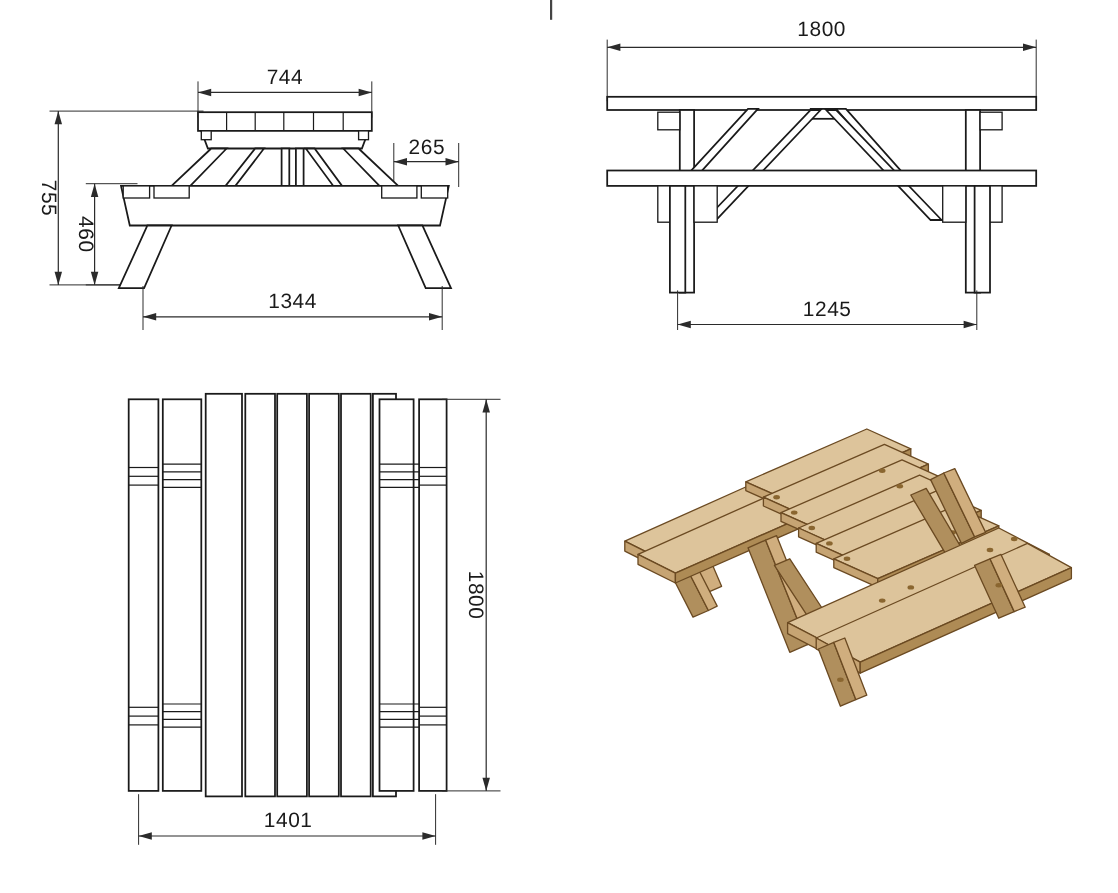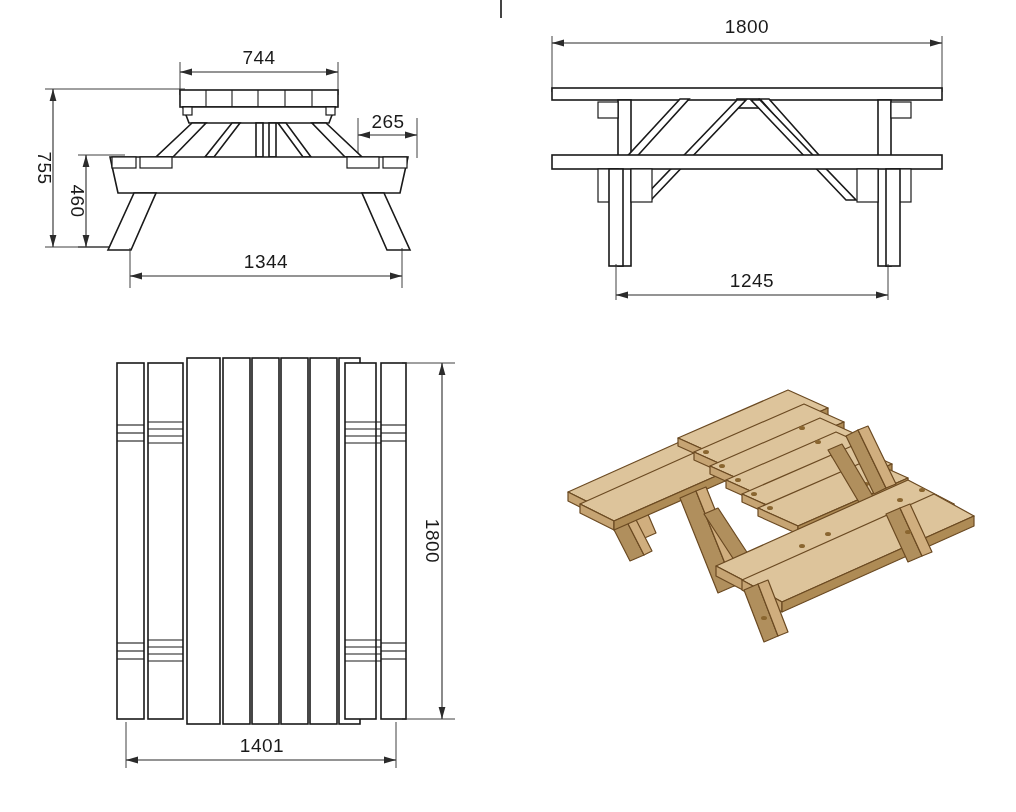--- a/index.html
+++ b/index.html
@@ -37,21 +37,21 @@
   .dimtext.vert { writing-mode: vertical-rl; }
   .sep { position:absolute; background:#444; }
 </style>
 </head>
 <body>
 
 <div id="sheet">
 
   <div class="sep" style="left:500px; top:0px; width:2px; height:18px;"></div>
 
-  <div class="view" style="left:0px; top:0px; width:500px; height:320px;">
+  <div class="view" style="left:0px; top:12px; width:500px; height:320px;">
     <svg width="500" height="320" viewBox="0 0 500 320">
 
       <g>
         <line class="dimx" x1="180" y1="62" x2="180" y2="95"></line>
         <line class="dimx" x1="338" y1="62" x2="338" y2="95"></line>
         <line class="dim" x1="180" y1="72" x2="338" y2="72"></line>
         <polygon fill="#2b2b2b" points="180,72 192,68.6 192,75.4"></polygon>
         <polygon fill="#2b2b2b" points="338,72 326,68.6 326,75.4"></polygon>
       </g>
       <text class="dimtext" x="259" y="64" text-anchor="middle">744</text>

